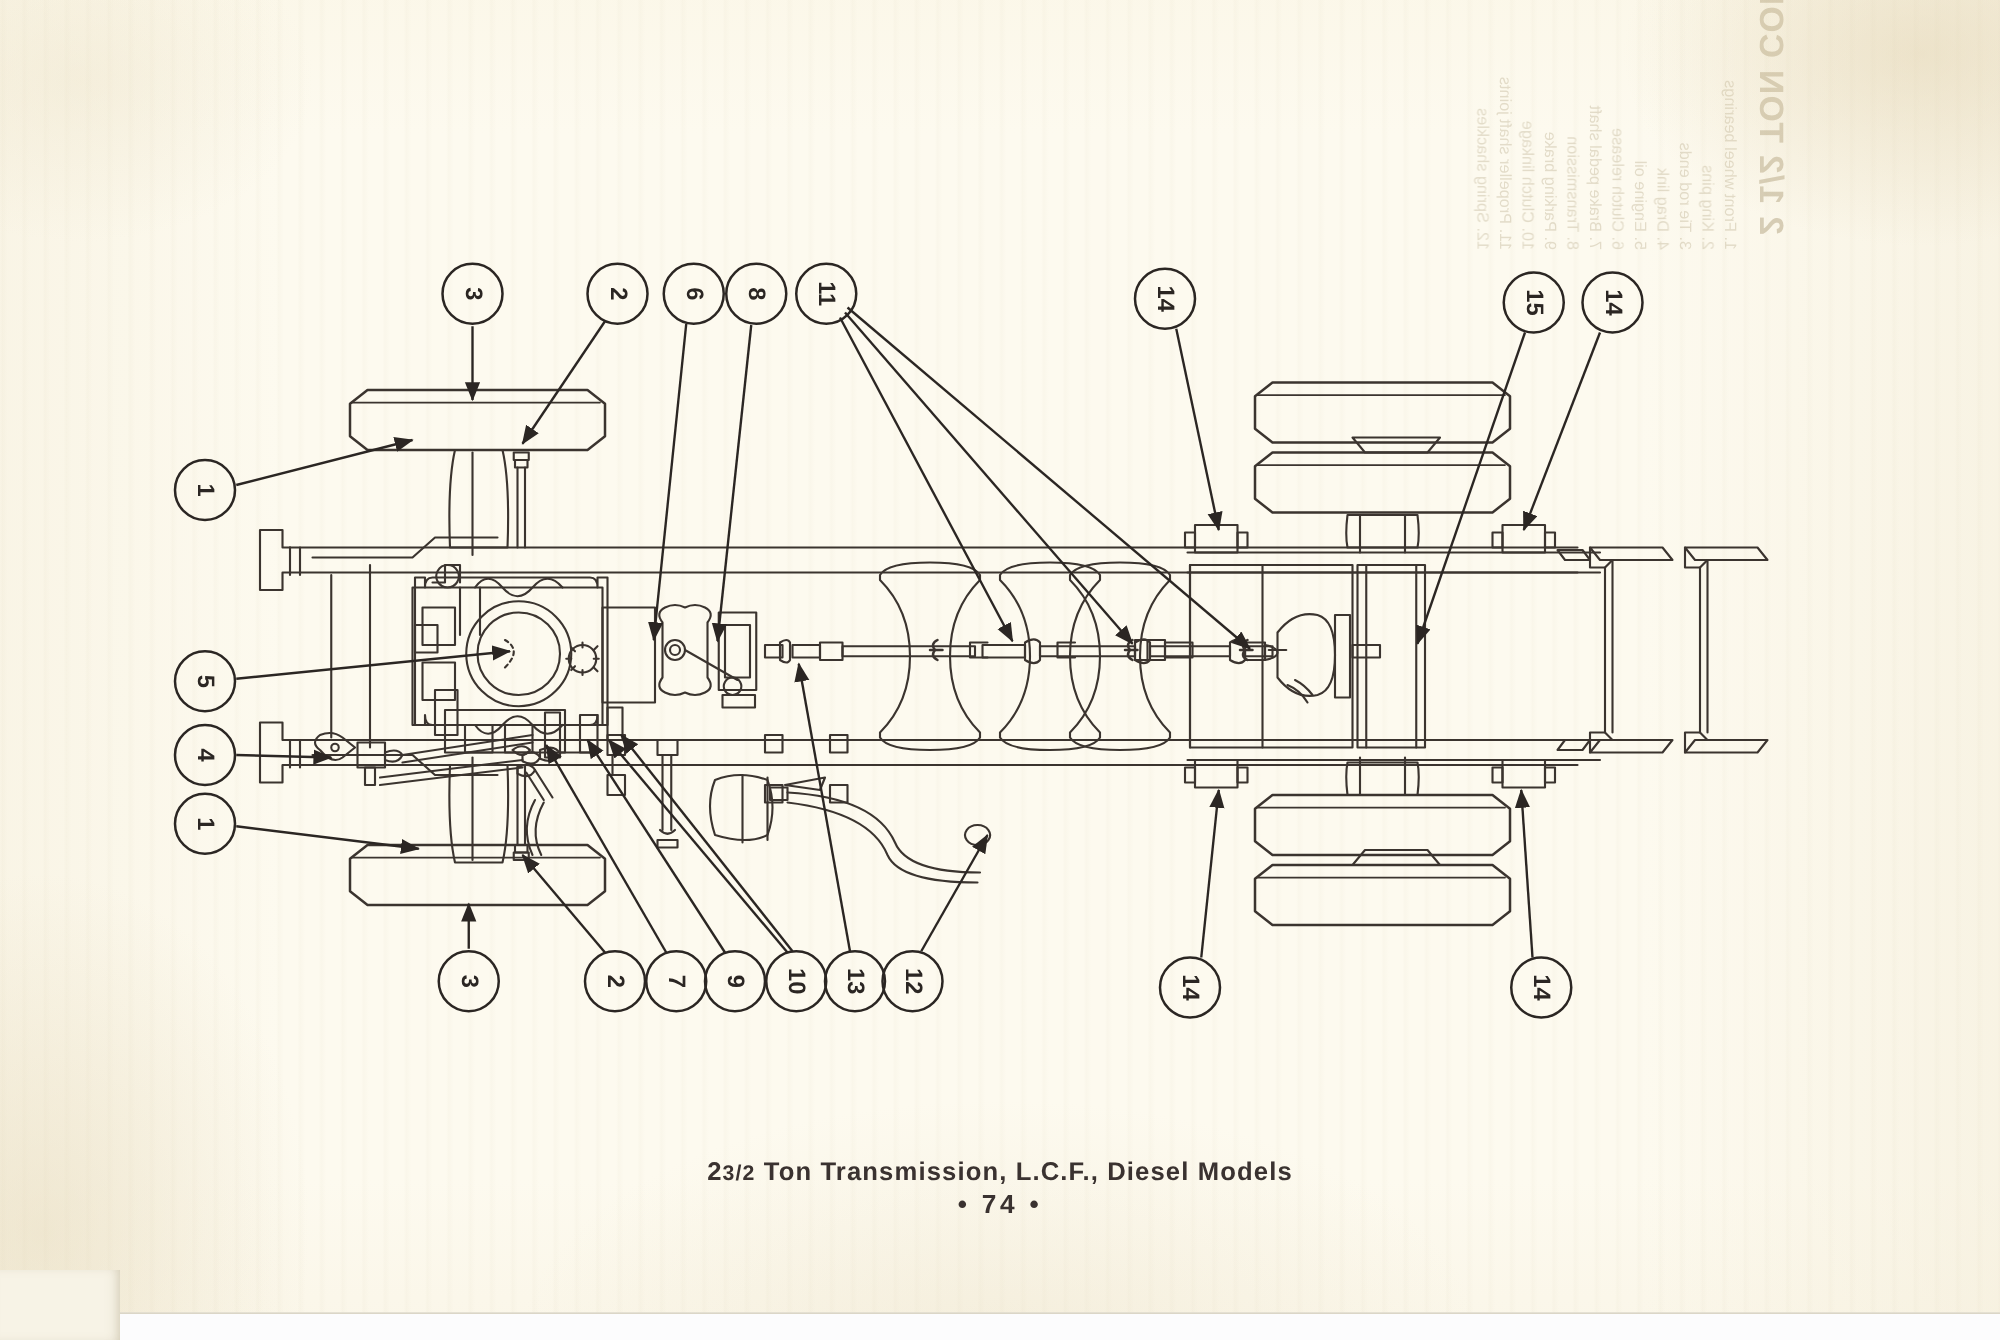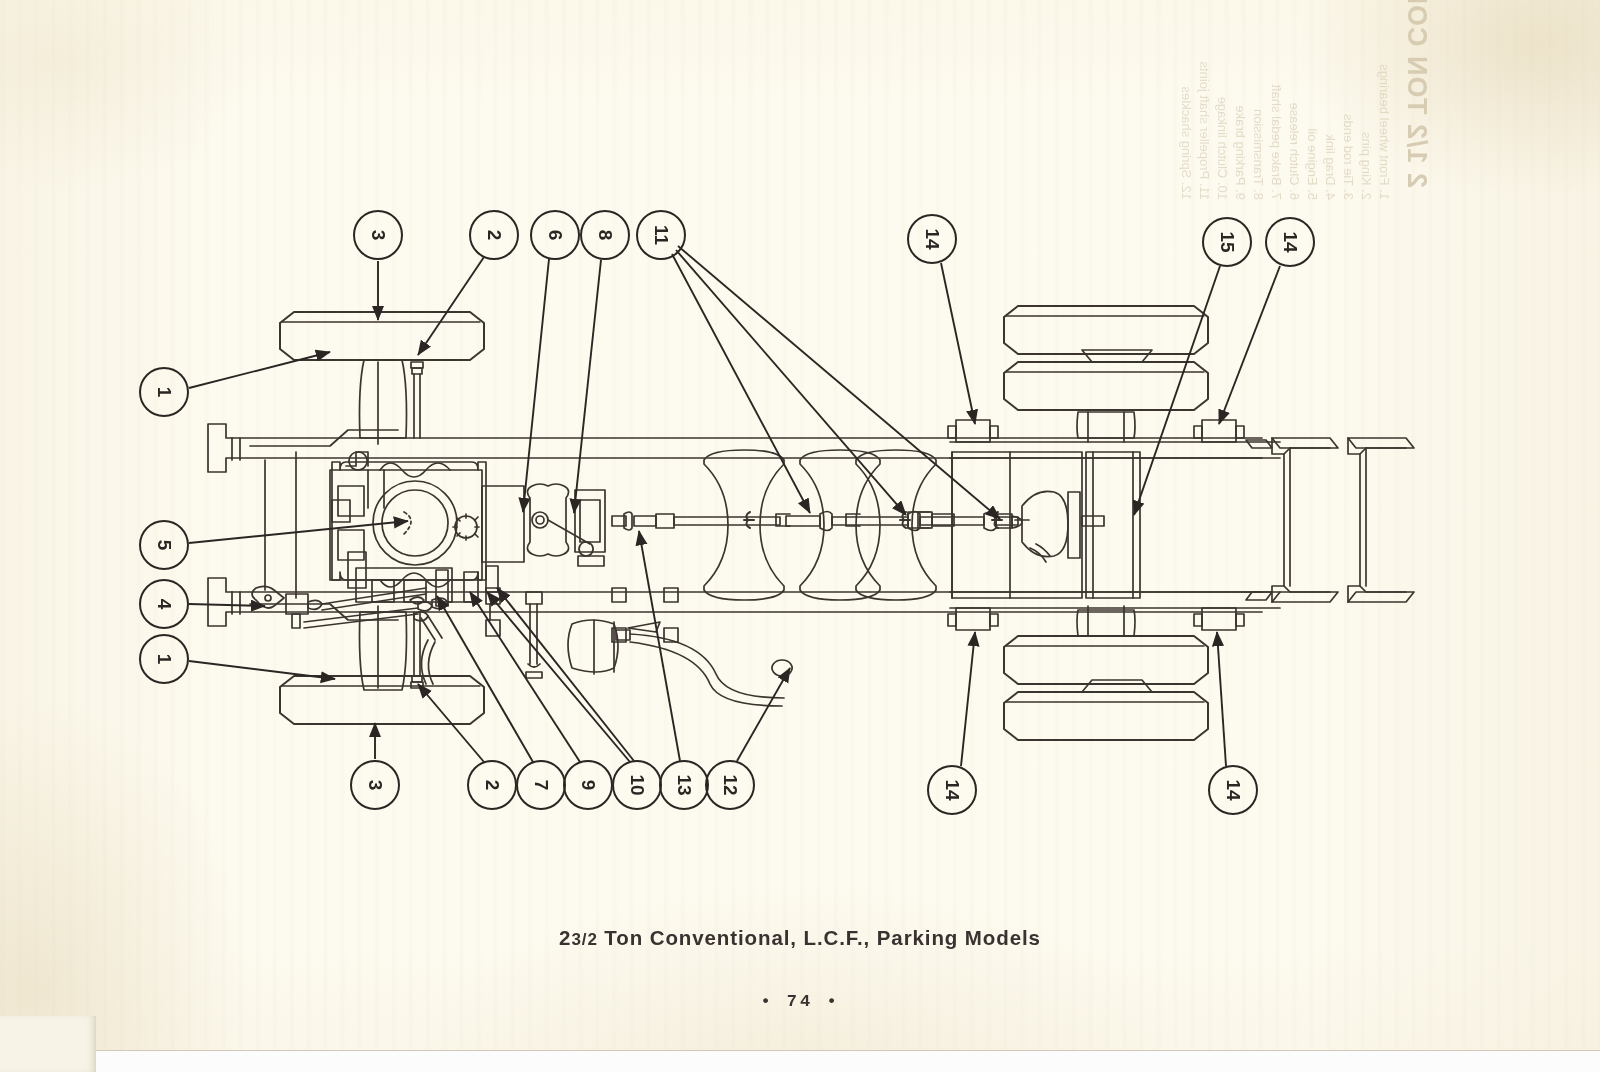--- a/index.html
+++ b/index.html
@@ -81,25 +81,25 @@
     position:absolute;left:0;right:0;top:926px;
     text-align:center;
     font-family:"Liberation Sans", sans-serif;
     font-weight:700;
     font-size:20.5px;
     letter-spacing:.9px;
     color:#3a3230;
   }
   #caption .frac{font-size:17px;}
   #folio{
-    position:absolute;left:0;right:0;top:992px;
+    position:absolute;left:0;right:0;top:952px;
     text-align:center;
-    font-family:Liberation Mono, monospace;
+    font-family:Liberation Sans, sans-serif;
     font-weight:700;
-    font-size:17px;
+    font-size:21px;
     letter-spacing:3px;
     color:#3a3230;
   }
 
   
   text.callout-num{
     font-family:"Liberation Sans", sans-serif;
     font-weight:700;
     font-size:19px;
     fill:#2b2623;
@@ -504,20 +504,20 @@
           <circle cx="1233" cy="790" r="24" fill="none" stroke="#2b2623" stroke-width="2"></circle>
           <text class="callout-num" x="1233" y="790" text-anchor="middle" dominant-baseline="central" transform="rotate(90 1233 790)">14</text>
         </g>
       </g>
   </svg>
 
   <div id="paper-blotch"></div>
 
   <div id="caption">
     <span>2</span><span class="frac">3/2</span>
-    <span>Ton Conventional, L.C.F., Parking Models</span>
+    <span>Ton Transmission, L.C.F., Diesel Models</span>
   </div>
 
   <div id="folio">• 74 •</div>
 
   <div id="page-edge"></div>
   <div id="page-edge-left"></div>
 </div>
 
 </body></html>

